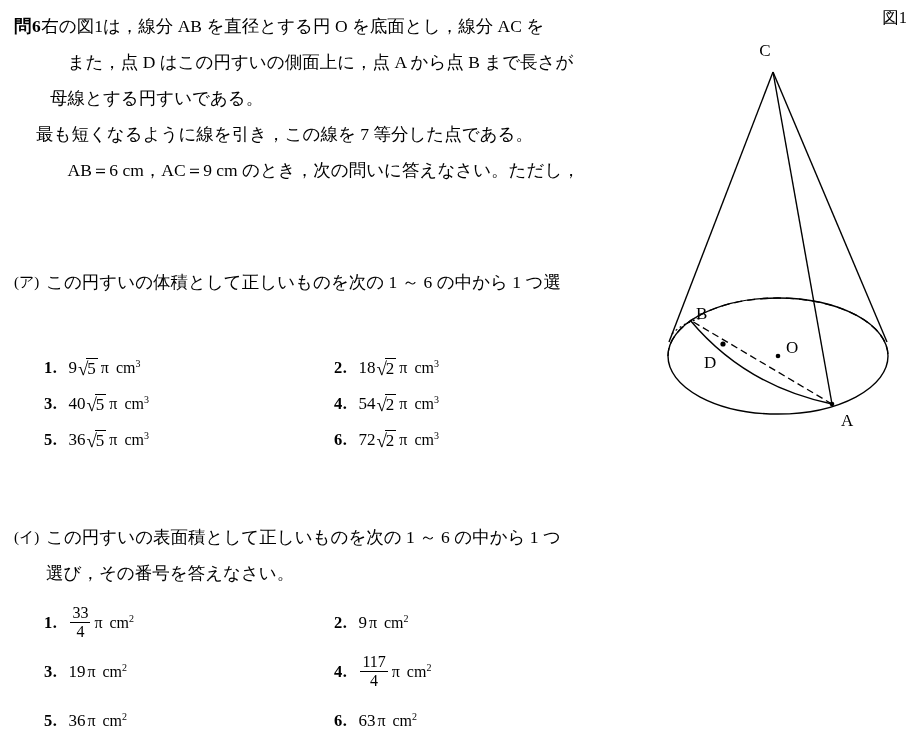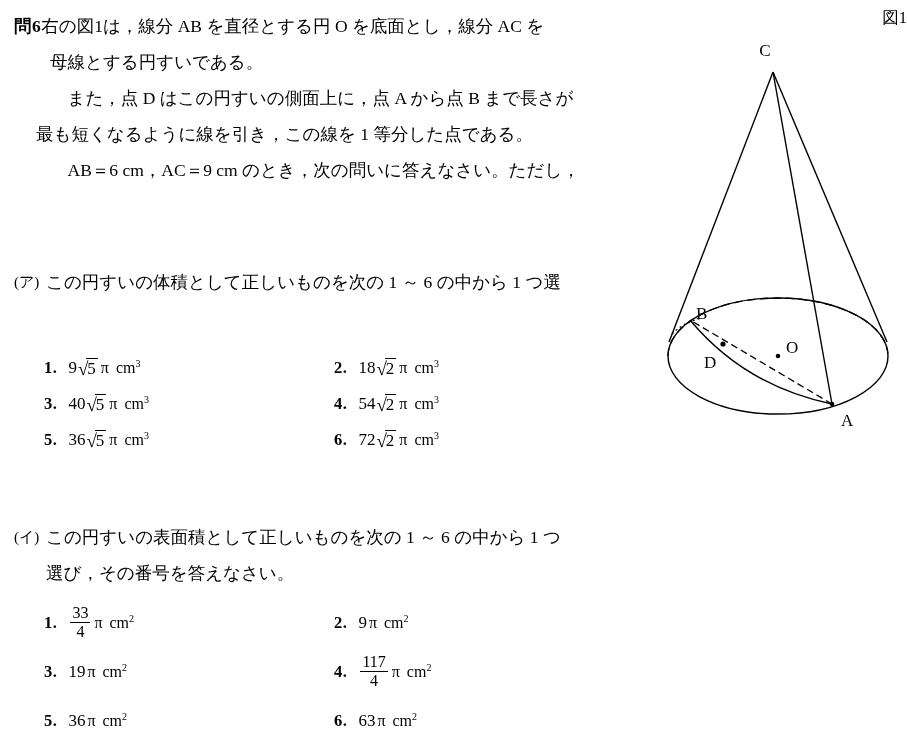--- a/index.html
+++ b/index.html
@@ -170,23 +170,23 @@
     fill: #000;
   }
 </style>
 </head>
 <body>
 
 <div id="problem-column">
 
   <div class="qhead">
     <span class="para-line"><span class="qnum">問6</span><span>右の図1は，線分 AB を直径とする円 O を底面とし，線分 AC を</span></span>
+    <span class="para-line indent-1">　また，点 D はこの円すいの側面上に，点 A から点 B まで長さが</span>
     <span class="para-line indent-1">母線とする円すいである。</span>
-    <span class="para-line indent-1">　また，点 D はこの円すいの側面上に，点 A から点 B まで長さが</span>
-    <span class="para-line indent-2">最も短くなるように線を引き，この線を 1 等分した点である。</span>
+    <span class="para-line indent-2">最も短くなるように線を引き，この線を 7 等分した点である。</span>
     <span class="para-line indent-1">　AB＝6 cm，AC＝9 cm のとき，次の問いに答えなさい。ただし，</span>
   </div>
 
   <div class="subq" id="subq-a">
     <span class="subq-marker">(ア)</span><span class="subq-body"><span class="para-line">この円すいの体積として正しいものを次の 1 ～ 6 の中から 1 つ選</span></span>
   </div>
 
   <div class="options" id="options-a">
     <div class="opt">
       <span class="opt-num">1.</span>

